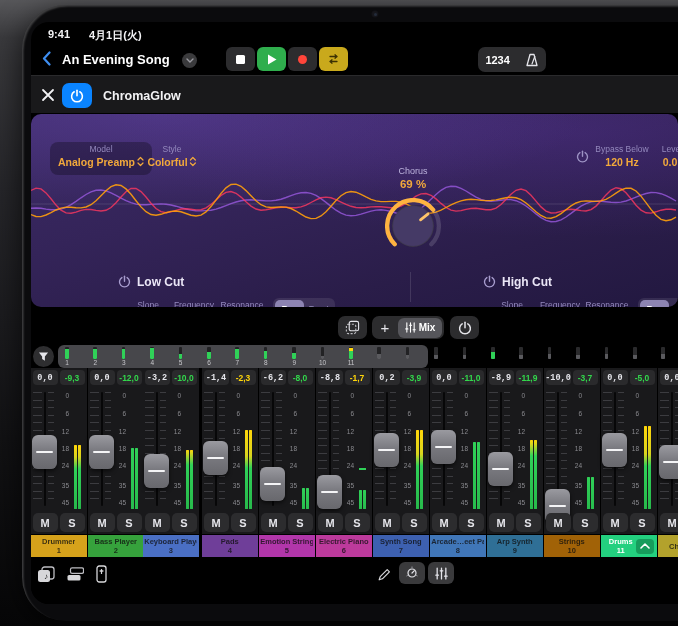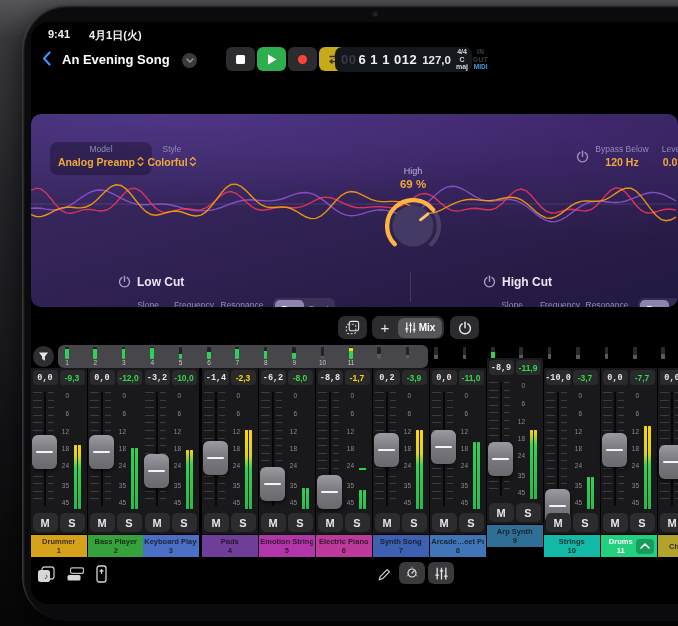--- a/index.html
+++ b/index.html
@@ -118,36 +118,44 @@
       </div>
       <div class="tbtn" style="left:257px;">
         <span style="width:9px;height:9px;background:#ff453a;border-radius:50%;"></span>
       </div>
       <div class="tbtn" style="left:288px;background:#c9a91c;">
         <svg width="13" height="10" viewBox="0 0 13 10">
             <path d="M3 2.5 H10 M10 2.5 L8 0.8 M10 2.5 L8 4.2 M10 7.5 H3 M3 7.5 L5 5.8 M3 7.5 L5 9.2" fill="none" stroke="#3c3203" stroke-width="1.3" stroke-linecap="round" stroke-linejoin="round"></path>
           </svg>
       </div>
 
-      <div class="lcd">
-        <span class="ghost">00</span>
-        <span class="pos">6 1 1 012</span>
-        <span class="tempo">127,0</span>
-        <span class="stack">
-          <span>4/4</span>
-          <span>C maj</span>
-        </span>
-        <span class="stack2">
-          <span class="inout"><span>IN</span> <span>OUT</span></span>
-          <span class="midi">MIDI</span>
-        </span>
-      </div>
-
-    </div>
-
+
+      <div class="pillgroup">
+        <span class="countin">1234</span>
+        <svg width="14" height="14" viewBox="0 0 14 14">
+            <path d="M5 1.5 H9 L12 12.5 H2 Z" fill="none" stroke="#e5e5ea" stroke-width="1.3" stroke-linejoin="round"></path>
+            <path d="M7 11 L9.8 3.5" stroke="#e5e5ea" stroke-width="1.2" stroke-linecap="round"></path>
+          </svg>
+      </div>
+    </div>
+
+    <div class="pluginbar">
+      <span class="closex">
+        <svg width="14" height="14" viewBox="0 0 14 14">
+            <path d="M2 2 L12 12 M12 2 L2 12" stroke="#f2f2f4" stroke-width="1.8" stroke-linecap="round"></path>
+          </svg>
+      </span>
+      <span class="pwrbtn">
+        <svg width="14" height="14" viewBox="0 0 14 14">
+            <path d="M7 1.3 V6.8" stroke="#fff" stroke-width="1.6" stroke-linecap="round"></path>
+            <path d="M4.2 2.8 A5.4 5.4 0 1 0 9.8 2.8" fill="none" stroke="#fff" stroke-width="1.6" stroke-linecap="round"></path>
+          </svg>
+      </span>
+      <span class="plugtitle">ChromaGlow</span>
+    </div>
 
     <div class="panel">
       <svg id="wave" style="position:absolute;left:0;top:40px;" width="647" height="100" viewBox="0 0 647 100">
           <line x1="0" x2="647" y1="50" y2="50" stroke="rgba(255,255,255,.12)"></line>
           <polyline points="0,54.3 5,54.0 10,54.3 15,55.1 20,55.7 25,55.8 30,55.1 35,53.4 40,50.7 45,47.4 50,43.8 55,40.5 60,37.8 65,36.3 70,36.0 75,36.9 80,38.8 85,41.4 90,44.1 95,46.7 100,48.7 105,50.1 110,50.7 115,50.7 120,50.4 125,50.1 130,49.9 135,50.2 140,51.0 145,52.2 150,53.6 155,55.0 160,56.1 165,56.8 170,56.9 175,56.6 180,56.2 185,55.1 190,53.5 195,51.6 200,49.7 205,48.0 210,46.7 215,46.0 220,45.8 225,46.1 230,46.5 235,46.9 240,46.9 245,46.3 250,45.2 255,43.5 260,41.6 265,39.9 270,38.7 275,38.5 280,39.4 285,41.4 290,44.6 295,48.4 300,52.4 305,56.2 310,59.2 315,61.1 320,61.8 325,61.4 330,60.2 335,58.6 340,57.1 345,56.1 350,55.8 355,56.4 360,57.5 365,59.0 370,60.1 375,60.6 380,59.9 385,57.8 390,54.5 395,50.1 400,45.2 405,40.4 410,36.3 415,33.4 420,32.2 425,32.5 430,34.3 435,37.0 440,40.1 445,43.1 450,45.4 455,46.8 460,47.2 465,46.9 470,46.2 475,45.6 480,45.6 485,46.7 490,48.8 495,52.0 500,55.8 505,59.9 510,63.6 515,66.3 520,67.7 525,67.5 530,65.9 535,63.0 540,59.4 545,55.6 550,52.2 555,49.6 560,47.9 565,47.2 570,47.3 575,47.8 580,48.3 585,48.5 590,48.1 595,47.0 600,45.2 605,43.2 610,41.1 615,39.5 620,38.5 625,38.6 630,39.7 635,41.6 640,44.2 645,47.0" fill="none" stroke="#a05ce8" stroke-width="1.4" opacity="0.75"></polyline>
           <polyline points="0,36.4 5,34.1 10,34.9 15,38.9 20,44.8 25,51.1 30,56.2 35,58.9 40,59.3 45,58.1 50,56.4 55,55.4 60,55.5 65,56.4 70,57.0 75,56.3 80,53.5 85,48.8 90,43.0 95,37.7 100,34.5 105,34.4 110,37.6 115,43.0 120,49.2 125,54.5 130,57.7 135,58.7 140,57.8 145,56.3 150,55.0 155,54.7 160,55.3 165,55.9 170,55.7 175,53.9 180,50.4 185,45.9 190,41.4 195,38.3 200,37.5 205,39.3 210,43.1 215,47.8 220,52.1 225,55.0 230,56.2 235,55.8 240,54.7 245,53.7 250,53.2 255,53.3 260,53.7 265,53.8 270,52.9 275,51.1 280,48.5 285,45.8 290,43.8 295,43.1 300,43.8 305,45.7 310,48.1 315,50.4 320,52.3 325,53.5 330,53.8 335,53.5 340,52.9 345,52.6 350,52.7 355,53.2 360,53.7 365,53.5 370,52.0 375,49.3 380,45.7 385,42.2 390,39.9 395,39.5 400,41.3 405,44.9 410,49.4 415,53.4 420,56.1 425,57.1 430,56.6 435,55.4 440,54.5 445,54.3 450,55.0 455,55.8 460,55.7 465,54.1 470,50.5 475,45.4 480,40.2 485,36.3 490,35.0 495,36.7 500,41.2 505,47.1 510,52.9 515,57.1 520,59.0 525,58.7 530,57.3 535,55.9 540,55.3 545,55.7 550,56.6 555,57.0 560,55.6 565,52.1 570,46.8 575,40.9 580,36.0 585,33.7 590,34.7 595,38.8 600,44.8 605,51.2 610,56.1 615,58.8 620,59.1 625,57.8 630,56.2 635,55.2 640,55.3 645,56.0" fill="none" stroke="#ff375f" stroke-width="1.4" opacity="0.8"></polyline>
           <polyline points="0,60.6 5,62.5 10,62.6 15,61.0 20,58.6 25,56.0 30,54.1 35,53.2 40,53.2 45,53.7 50,53.9 55,53.0 60,50.7 65,46.7 70,41.8 75,36.7 80,32.7 85,30.8 90,31.5 95,34.9 100,40.3 105,46.7 110,52.9 115,57.7 120,60.5 125,61.2 130,60.3 135,58.7 140,57.4 145,57.0 150,57.8 155,59.5 160,61.2 165,62.0 170,61.1 175,57.9 180,52.6 185,46.1 190,39.4 195,33.8 200,30.5 205,30.1 210,32.3 215,36.6 220,41.8 225,46.8 230,50.7 235,52.9 240,53.5 245,53.2 250,52.9 255,53.1 260,54.5 265,57.0 270,60.1 275,63.0 280,64.6 285,64.4 290,62.0 295,57.7 300,52.2 305,46.5 310,41.7 315,38.6 320,37.5 325,38.2 330,40.3 335,42.9 340,45.3 345,46.9 350,47.6 355,47.6 360,47.4 365,47.4 370,48.3 375,49.9 380,52.3 385,55.0 390,57.4 395,58.9 400,59.1 405,58.1 410,56.1 415,53.5 420,50.8 425,48.6 430,46.8 435,45.7 440,45.3 445,45.6 450,46.2 455,46.6 460,46.5 465,45.9 470,44.8 475,43.7 480,43.2 485,43.8 490,45.7 495,49.0 500,53.3 505,57.7 510,61.5 515,63.9 520,64.2 525,62.7 530,59.6 535,55.7 540,51.9 545,49.0 550,47.4 555,46.9 560,47.2 565,47.4 570,46.9 575,45.3 580,42.5 585,39.1 590,36.0 595,34.1 600,34.3 605,37.0 610,42.1 615,48.6 620,55.4 625,61.3 630,65.3 635,66.7 640,65.8 645,63.1" fill="none" stroke="#ff9e0b" stroke-width="1.4" opacity="0.9"></polyline>
         </svg>
 
       <div class="modelbox"></div>
@@ -165,21 +173,21 @@
         <svg width="13" height="13" viewBox="0 0 14 14">
             <path d="M7 1.3 V6.8" stroke="currentColor" stroke-width="1.5" stroke-linecap="round"></path>
             <path d="M4.2 2.8 A5.4 5.4 0 1 0 9.8 2.8" fill="none" stroke="currentColor" stroke-width="1.5" stroke-linecap="round"></path>
           </svg>
       </span>
       <span class="pl-label" style="left:591px;top:30px;">Bypass Below</span>
       <span class="pl-value" style="left:591px;top:42px;">120 Hz</span>
       <span class="pl-label" style="left:641px;top:30px;">Level</span>
       <span class="pl-value" style="left:639px;top:42px;">0.0</span>
 
-      <span class="pl-label" style="left:382px;top:52px;color:#bdb4dd;font-size:9px;">High</span>
+      <span class="pl-label" style="left:382px;top:52px;color:#bdb4dd;font-size:9px;">Chorus</span>
       <span class="pl-value" style="left:382px;top:64px;font-size:11.5px;">69 %</span>
       <span class="drive-knob">
         <svg width="56" height="56" viewBox="0 0 52 52">
           <path d="M9.03 42.97 A 24 24 0 1 1 43.0 43.0" fill="none" stroke="rgba(255,255,255,.14)" stroke-width="4" stroke-linecap="round"></path>
           <path d="M9.03 42.97 A 24 24 0 1 1 44.65 10.9" fill="none" stroke="#ffb340" stroke-width="4" stroke-linecap="round"></path>
           <circle cx="26" cy="26" r="19" fill="#453a66" stroke="rgba(0,0,0,.4)" stroke-width="1"></circle>
           <circle cx="26" cy="26" r="19" fill="none" stroke="rgba(255,255,255,.12)" stroke-width="1"></circle>
           <line x1="33" y1="20.3" x2="40" y2="14.7" stroke="#ffc46a" stroke-width="2.6" stroke-linecap="round"></line>
         </svg>
       </span>
@@ -545,21 +553,21 @@
           <div class="scalenum" style="left: 22px; top: 42px;">6</div>
           <div class="scalenum" style="left: 22px; top: 60px;">12</div>
           <div class="scalenum" style="left: 22px; top: 77px;">18</div>
           <div class="scalenum" style="left: 22px; top: 94px;">24</div>
           <div class="scalenum" style="left: 22px; top: 114px;">35</div>
           <div class="scalenum" style="left: 22px; top: 131px;">45</div>
           <div class="meter" style="left: 43px; top: 74px; height: 67px; background: linear-gradient(rgb(48, 209, 88), rgb(40, 189, 78));"></div>
           <div class="meter" style="left: 47px; top: 74px; height: 67px; background: linear-gradient(rgb(48, 209, 88), rgb(40, 189, 78));"></div>
         </div>
 
-  <div class="channel" style="left: 456px; top: 336px;">
+  <div class="channel" style="left: 456px; top: 346px;">
     <div class="stripbg"></div>
     <div class="val pan">-8,9</div>
     <div class="val vol" style="color: rgb(50, 215, 75);">-11,9</div>
     <div class="ticks" style="left:2px;width:9px;"></div>
     <div class="groove"></div>
     <div class="ticks" style="left:17px;width:6px;"></div>
     <div class="meters"></div>
     <div class="cap" style="top: 84px;"></div>
     <div class="msbtn" style="left:1.5px;">M</div>
     <div class="msbtn" style="left:28.5px;">S</div>
@@ -582,39 +590,39 @@
     <div class="stripbg"></div>
     <div class="val pan">-10,0</div>
     <div class="val vol" style="color: rgb(50, 215, 75);">-3,7</div>
     <div class="ticks" style="left:2px;width:9px;"></div>
     <div class="groove"></div>
     <div class="ticks" style="left:17px;width:6px;"></div>
     <div class="meters"></div>
     <div class="cap" style="top: 121px;"></div>
     <div class="msbtn" style="left:1.5px;">M</div>
     <div class="msbtn" style="left:28.5px;">S</div>
-    <div class="footer" style="background: #14b8a6;">
+    <div class="footer" style="background: #a16207;">
       <div class="fname" style="color: rgba(15, 15, 15, 0.78);">Strings</div>
       <div class="fnum" style="color: rgba(15, 15, 15, 0.78);">10</div>
     </div>
   <div class="scalenum" style="left: 22px; top: 24px;">0</div>
           <div class="scalenum" style="left: 22px; top: 42px;">6</div>
           <div class="scalenum" style="left: 22px; top: 60px;">12</div>
           <div class="scalenum" style="left: 22px; top: 77px;">18</div>
           <div class="scalenum" style="left: 22px; top: 94px;">24</div>
           <div class="scalenum" style="left: 22px; top: 114px;">35</div>
           <div class="scalenum" style="left: 22px; top: 131px;">45</div>
           <div class="meter" style="left: 43px; top: 109px; height: 32px; background: linear-gradient(rgb(48, 209, 88), rgb(40, 189, 78));"></div>
           <div class="meter" style="left: 47px; top: 109px; height: 32px; background: linear-gradient(rgb(48, 209, 88), rgb(40, 189, 78));"></div>
         </div>
 
   <div class="channel" style="left: 570px; top: 346px;">
     <div class="stripbg"></div>
     <div class="val pan">0,0</div>
-    <div class="val vol" style="color: rgb(50, 215, 75);">-7,7</div>
+    <div class="val vol" style="color: rgb(50, 215, 75);">-5,0</div>
     <div class="ticks" style="left:2px;width:9px;"></div>
     <div class="groove"></div>
     <div class="ticks" style="left:17px;width:6px;"></div>
     <div class="meters"></div>
     <div class="cap" style="top: 65px;"></div>
     <div class="msbtn" style="left:1.5px;">M</div>
     <div class="msbtn" style="left:28.5px;">S</div>
     <div class="footer" style="background: rgb(35, 208, 127);">
       <div class="fname" style="color: rgb(255, 255, 255); max-width: 30px; margin-right: 16px;">Drums</div>
       <div class="fnum" style="color: rgb(255, 255, 255); margin-right: 16px;">11</div>

